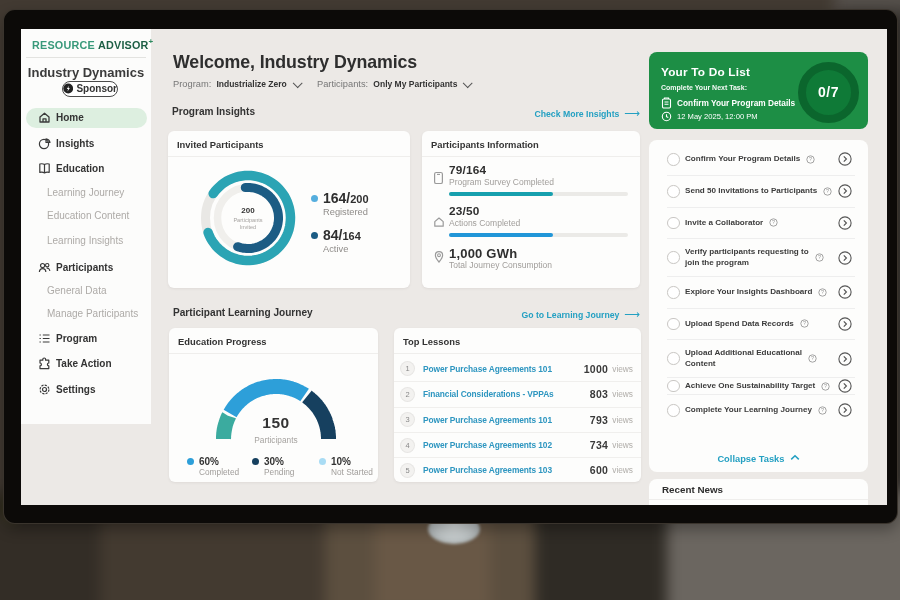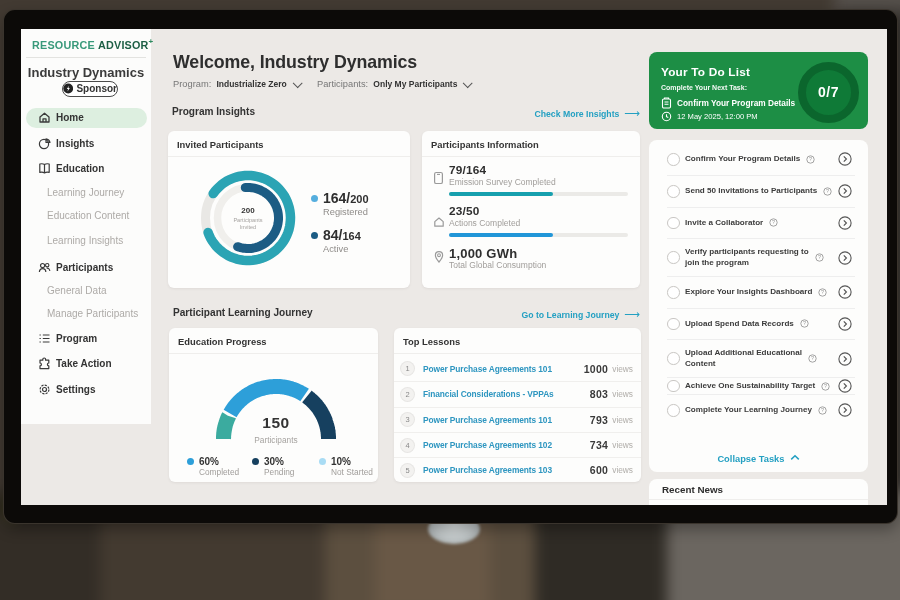--- a/index.html
+++ b/index.html
@@ -252,42 +252,42 @@
 
     <div class="card" style="left:401px;top:102px;width:218px;height:157px;">
       <div class="chead">Participants Information</div>
       <div class="cdiv"></div>
       <div class="abs" style="left:11px;top:40px;"><svg width="11" height="14" viewBox="0 0 11 14">
             <rect x="1.6" y="1.5" width="7.8" height="11" rx="1.6" fill="none" stroke="#9a9a9a" stroke-width="1.2"></rect>
             <path d="M4 3.4 L7 3.4" stroke="#9a9a9a" stroke-width="1.1"></path>
           </svg></div>
       <div class="abs" style="left:27px;top:33px;">
         <div class="inum">79/164</div>
-        <div class="isub">Emission Survey Completed</div>
+        <div class="isub">Program Survey Completed</div>
         <div class="ibar">
             <i style="width:104px;background:#17a0ae;"></i>
           </div>
       </div>
       <div class="abs" style="left:11px;top:83px;"><svg width="12" height="12" viewBox="0 0 12 12">
             <path d="M1.8 5.6 L6 2 L10.2 5.6 L10.2 10.2 L1.8 10.2 Z" fill="none" stroke="#9a9a9a" stroke-width="1.2" stroke-linejoin="round"></path>
           </svg></div>
       <div class="abs" style="left:27px;top:74px;">
         <div class="inum">23/50</div>
         <div class="isub">Actions Completed</div>
         <div class="ibar">
             <i style="width:104px;background:#2196d8;"></i>
           </div>
       </div>
       <div class="abs" style="left:11px;top:119px;"><svg width="12" height="14" viewBox="0 0 12 14">
             <path d="M6 1.6 C8 1.6 9.6 3.2 9.6 5.2 C9.6 7.8 6 12 6 12 C6 12 2.4 7.8 2.4 5.2 C2.4 3.2 4 1.6 6 1.6 Z" fill="none" stroke="#9a9a9a" stroke-width="1.2"></path>
             <circle cx="6" cy="5.2" r="1.4" fill="none" stroke="#9a9a9a" stroke-width="1.1"></circle>
           </svg></div>
       <div class="abs" style="left:27px;top:116px;">
         <div class="inum" style="font-size:13px;">1,000 GWh</div>
-        <div class="isub">Total Global Consumption</div>
+        <div class="isub">Total Journey Consumption</div>
       </div>
     </div>
 
     <div class="sechead" style="left:152px;top:278px;">Participant Learning Journey</div>
     <div class="link" style="right:248px;top:279px;">Go to Learning Journey &nbsp;<span class="arr">⟶</span></div>
 
     <div class="card" style="left:148px;top:299px;width:209px;height:154px;">
       <div class="chead">Education Progress</div>
       <div class="cdiv"></div>
       <div class="abs" style="left:41px;top:47px;"><svg width="132" height="68" viewBox="0 0 132 68">

